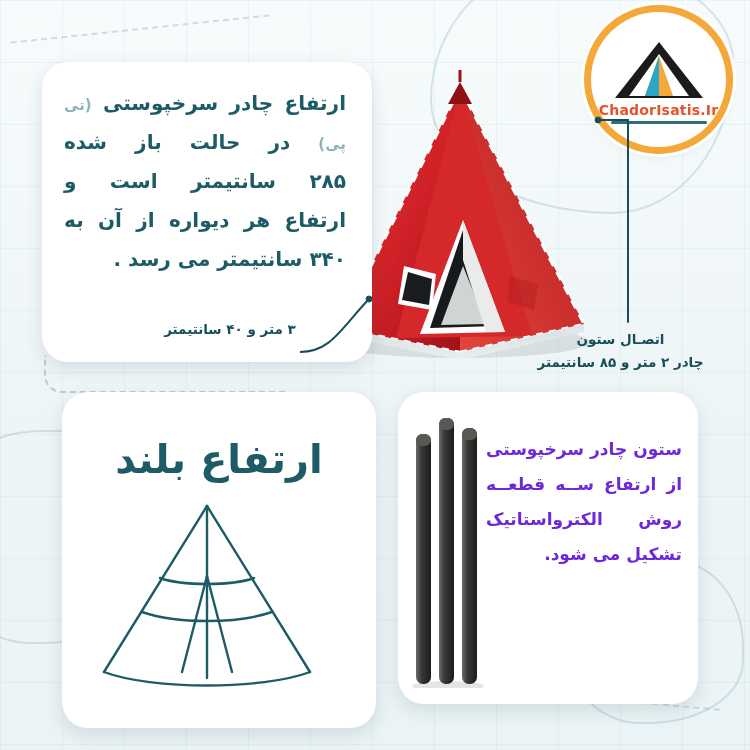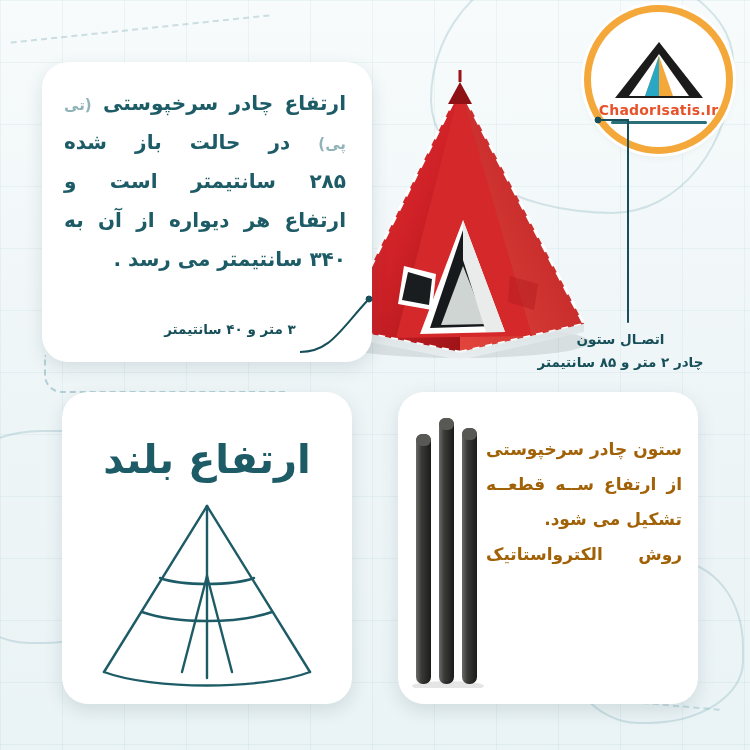--- a/index.html
+++ b/index.html
@@ -142,21 +142,21 @@
     stroke: #164f59;
     fill: none;
   }
 
   
   .card-bl {
     left: 62px;
     top: 392px;
     width: 290px;
     height: 312px;
-    padding: 0;
+    padding: 12px;
     overflow: hidden;
   }
   .bl-title {
     position: absolute;
     left: 0;
     right: 0;
     top: 44px;
     text-align: center;
     color: #1d5c66;
     font-size: 40px;
@@ -184,21 +184,21 @@
     left: 12px;
     top: 18px;
     width: 78px;
     height: 278px;
   }
   .br-text {
     position: absolute;
     right: 16px;
     top: 40px;
     width: 196px;
-    color: #a16207;
+    color: #6d28d9;
     font-size: 17px;
     font-weight: bold;
     line-height: 2.05;
     text-align: justify;
     text-align-last: justify;
     direction: rtl;
   }
 
   
   .dash-connector {
@@ -350,18 +350,18 @@
         <rect x="52" y="18" width="15" height="256" rx="7" fill="url(#poleG)"></rect>
         <rect x="6" y="24" width="15" height="12" rx="6" fill="#585855"></rect>
         <rect x="29" y="8" width="15" height="12" rx="6" fill="#585855"></rect>
         <rect x="52" y="18" width="15" height="12" rx="6" fill="#585855"></rect>
         <ellipse cx="38" cy="276" rx="36" ry="5" fill="rgba(0,0,0,0.10)"></ellipse>
       </svg>
     </div>
     <div class="br-text">
       <div>ستون چادر سرخپوستی</div>
       <div>از ارتفاع ســه قطعــه</div>
+      <div>روش الکترواستاتیک</div>
       <div style="text-align-last:right;">تشکیل می شود.</div>
-      <div>روش الکترواستاتیک</div>
     </div>
   </div>
 
 </div>
 
 </body></html>

